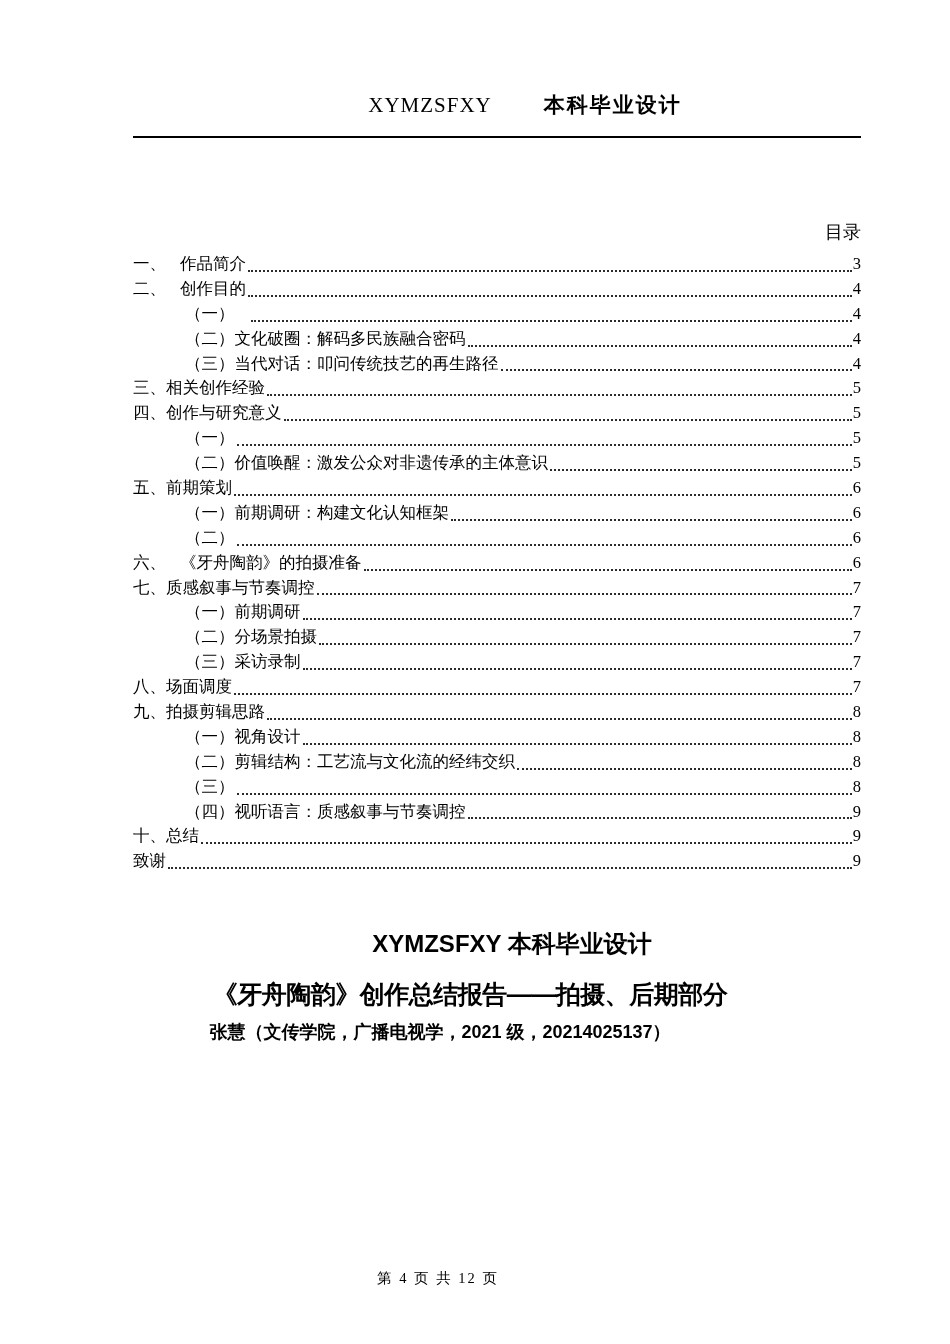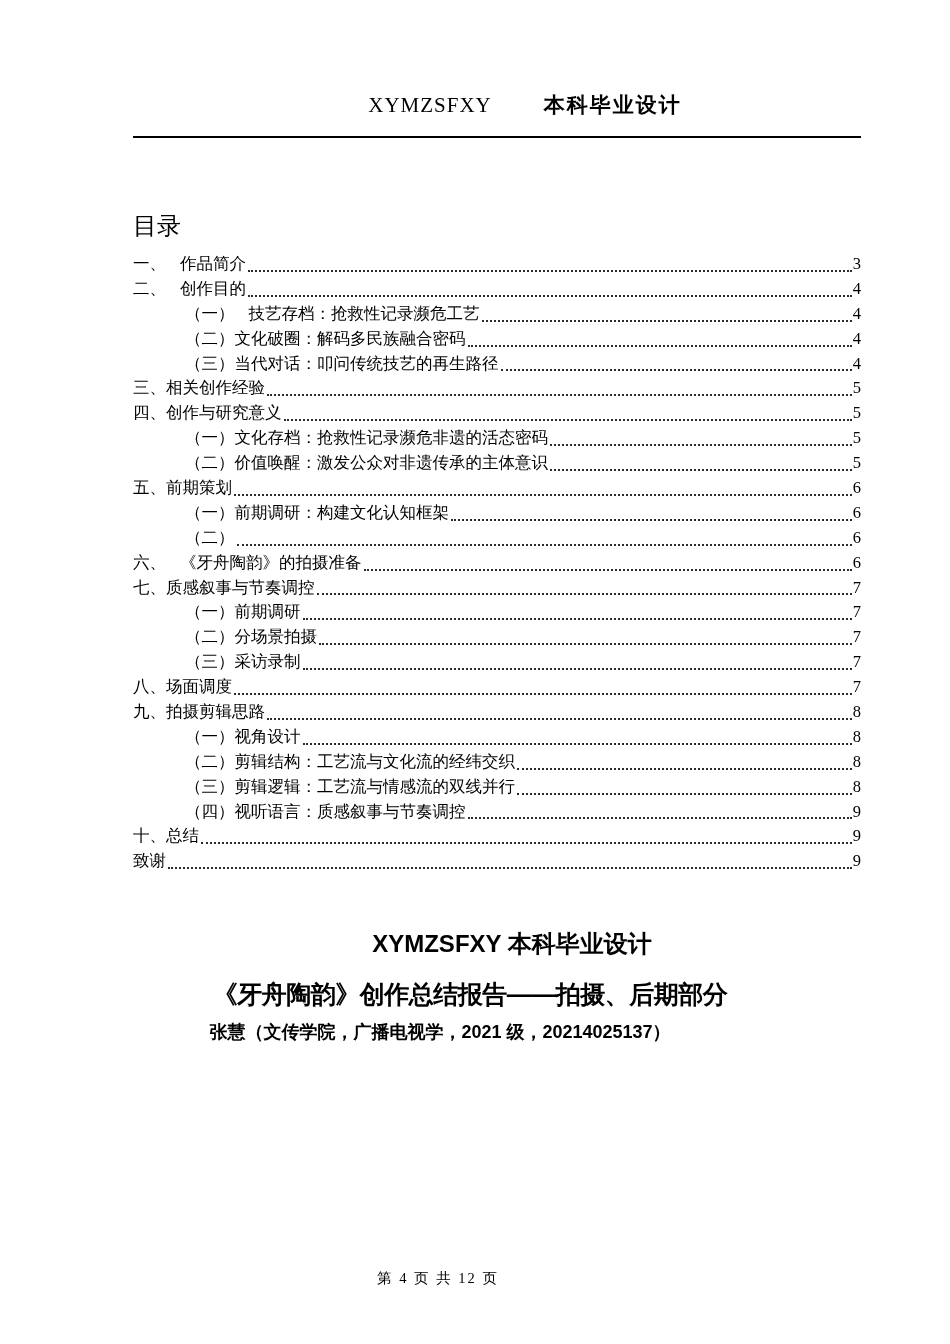--- a/index.html
+++ b/index.html
@@ -18,22 +18,22 @@
     white-space:nowrap;
   }
   .rh-latin{letter-spacing:1px;margin-right:9px;margin-left:28px;}
   .rh-cjk{font-weight:700;letter-spacing:2px;margin-left:43px;}
   .header-rule{
     position:absolute;top:136px;left:133px;width:728px;
     border-top:2.5px solid #000;
   }
   
   .toc-title{
-    position:absolute;top:214px;left:133px;width:728px;
-    text-align:left;font-size:24px;line-height:24px;
+    position:absolute;top:220px;left:133px;width:728px;
+    text-align:right;font-size:18px;line-height:24px;
   }
   .toc{
     position:absolute;top:252px;left:133px;width:728px;
   }
   .toc-row{
     display:flex;height:24.9px;line-height:24.9px;
     font-size:16.5px;white-space:nowrap;
   }
   .toc-row.sub{padding-left:52px;}
   .toc-gap{display:inline-block;width:14px;flex:none;}
@@ -83,21 +83,20 @@
       <span class="toc-num">二、</span>
       <span class="toc-gap"></span>
       <span class="toc-text">创作目的</span>
       <span class="toc-dots"></span>
       <span class="toc-page">4</span>
     </div>
 
     <div class="toc-row sub">
       <span class="toc-num">（一）</span>
       <span class="toc-gap"></span>
-      <span class="toc-text">技艺存档：抢救性记录濒危工艺</span>
       <span class="toc-dots"></span>
       <span class="toc-page">4</span>
     </div>
 
     <div class="toc-row sub">
       <span class="toc-num">（二）</span>
 
       <span class="toc-text">文化破圈：解码多民族融合密码</span>
       <span class="toc-dots"></span>
       <span class="toc-page">4</span>
@@ -123,21 +122,20 @@
       <span class="toc-num">四、</span>
 
       <span class="toc-text">创作与研究意义</span>
       <span class="toc-dots"></span>
       <span class="toc-page">5</span>
     </div>
 
     <div class="toc-row sub">
       <span class="toc-num">（一）</span>
 
-      <span class="toc-text">文化存档：抢救性记录濒危非遗的活态密码</span>
       <span class="toc-dots"></span>
       <span class="toc-page">5</span>
     </div>
 
     <div class="toc-row sub">
       <span class="toc-num">（二）</span>
 
       <span class="toc-text">价值唤醒：激发公众对非遗传承的主体意识</span>
       <span class="toc-dots"></span>
       <span class="toc-page">5</span>
@@ -234,21 +232,20 @@
       <span class="toc-num">（二）</span>
 
       <span class="toc-text">剪辑结构：工艺流与文化流的经纬交织</span>
       <span class="toc-dots"></span>
       <span class="toc-page">8</span>
     </div>
 
     <div class="toc-row sub">
       <span class="toc-num">（三）</span>
 
-      <span class="toc-text">剪辑逻辑：工艺流与情感流的双线并行</span>
       <span class="toc-dots"></span>
       <span class="toc-page">8</span>
     </div>
 
     <div class="toc-row sub">
       <span class="toc-num">（四）</span>
 
       <span class="toc-text">视听语言：质感叙事与节奏调控</span>
       <span class="toc-dots"></span>
       <span class="toc-page">9</span>

